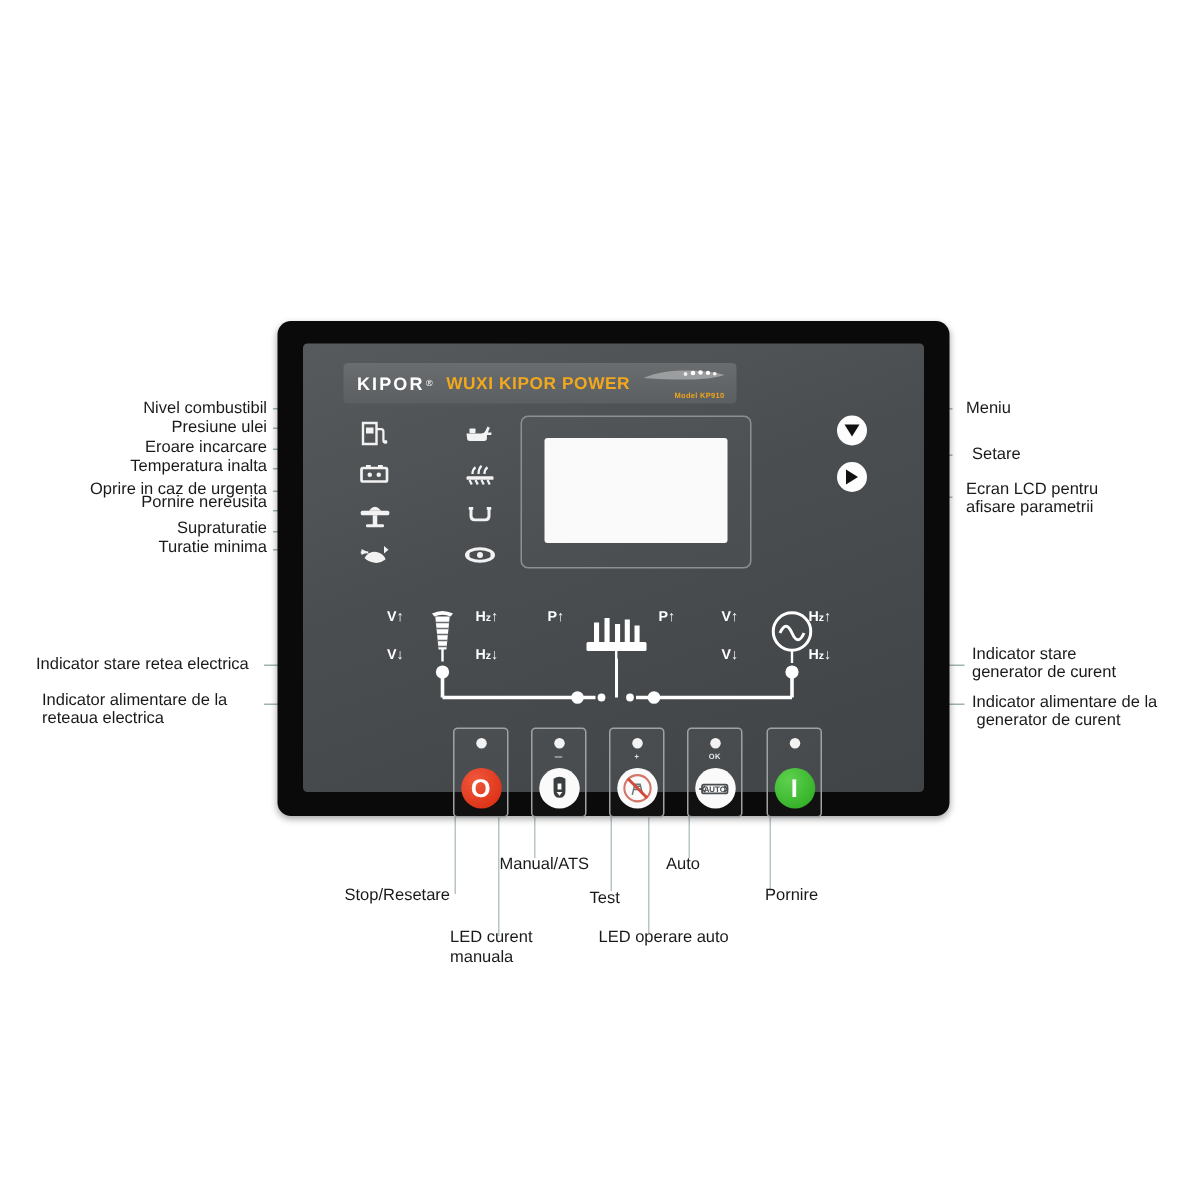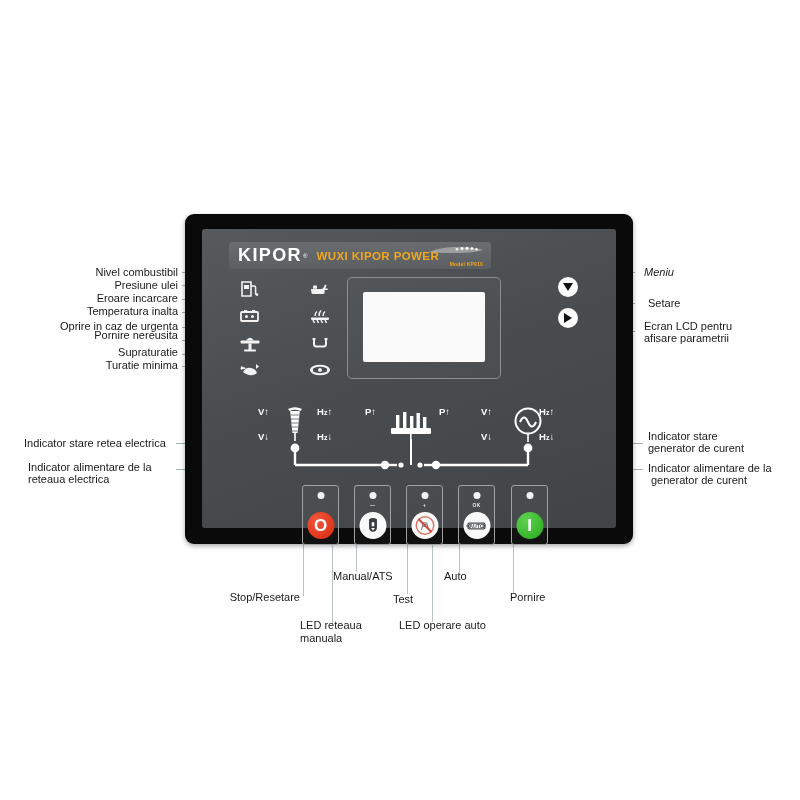--- a/index.html
+++ b/index.html
@@ -75,21 +75,21 @@
     width: 262px;
     height: 27px;
     background: linear-gradient(180deg,#6a6d6f 0%, #5c5f61 100%);
     border-radius: 3px;
     display: flex;
     align-items: center;
     overflow: hidden;
   }
   #kipor-word {
     color: #ffffff;
-    font-size: 18px;
+    font-size: 12px;
     font-weight: bold;
     letter-spacing: 1.4px;
     margin-left: 9px;
   }
   #kipor-reg {
     color: #ffffff;
     font-size: 6px;
     vertical-align: super;
     margin-left: 1px;
   }
@@ -267,21 +267,21 @@
   <div class="lbl r" style="left:28px; top:305px; width:150px;">Temperatura inalta</div>
   <div class="lbl r" style="left:18px; top:320px; width:160px;">Oprire in caz de urgenta</div>
   <div class="lbl r" style="left:28px; top:329px; width:150px;">Pornire nereusita</div>
   <div class="lbl r" style="left:28px; top:346px; width:150px;">Supraturatie</div>
   <div class="lbl r" style="left:28px; top:359px; width:150px;">Turatie minima</div>
 
   <div class="lead-h" style="left:551px; top:272px; width:84px;"></div>
   <div class="lead-h" style="left:551px; top:303px; width:84px;"></div>
   <div class="lead-h" style="left:480px; top:331px; width:155px;"></div>
 
-  <div class="lbl l" style="left:644px; top:266px; width:150px;font-style:italic;">Meniu</div>
+  <div class="lbl l" style="left:644px; top:266px; width:150px;">Meniu</div>
   <div class="lbl l" style="left:648px; top:297px; width:150px;">Setare</div>
   <div class="lbl l" style="left:644px; top:320px; width:160px;">Ecran LCD pentru</div>
   <div class="lbl l" style="left:644px; top:332px; width:160px;">afisare parametrii</div>
 
   <div class="lead-h" style="left:176px; top:443px; width:193px;"></div>
   <div class="lead-h" style="left:176px; top:469px; width:191px;"></div>
   <svg style="position:absolute; left:300px; top:440px; width:110px; height:35px;">
     <line x1="67" y1="29" x2="95" y2="18" stroke="#9fb4b2" stroke-width="1"></line>
   </svg>
 
@@ -302,21 +302,21 @@
 
   <div class="lead-v" style="left:303px; top:536px; height:60px;"></div>
   <div class="lead-v" style="left:332px; top:488px; height:136px;"></div>
   <div class="lead-v" style="left:356px; top:536px; height:36px;"></div>
   <div class="lead-v" style="left:407px; top:536px; height:58px;"></div>
   <div class="lead-v" style="left:432px; top:488px; height:134px;"></div>
   <div class="lead-v" style="left:459px; top:536px; height:36px;"></div>
   <div class="lead-v" style="left:513px; top:536px; height:58px;"></div>
 
   <div class="lbl r" style="left:175px; top:591px; width:125px;">Stop/Resetare</div>
-  <div class="lbl l" style="left:300px; top:619px; width:110px;">LED reteaua</div>
+  <div class="lbl l" style="left:300px; top:619px; width:110px;">LED curent</div>
   <div class="lbl l" style="left:300px; top:632px; width:110px;">manuala</div>
   <div class="lbl l" style="left:333px; top:570px; width:110px;">Manual/ATS</div>
   <div class="lbl l" style="left:393px; top:593px; width:60px;">Test</div>
   <div class="lbl l" style="left:399px; top:619px; width:130px;">LED operare auto</div>
   <div class="lbl l" style="left:444px; top:570px; width:60px;">Auto</div>
   <div class="lbl l" style="left:510px; top:591px; width:70px;">Pornire</div>
 
   <div id="device">
     <div id="face">
 

